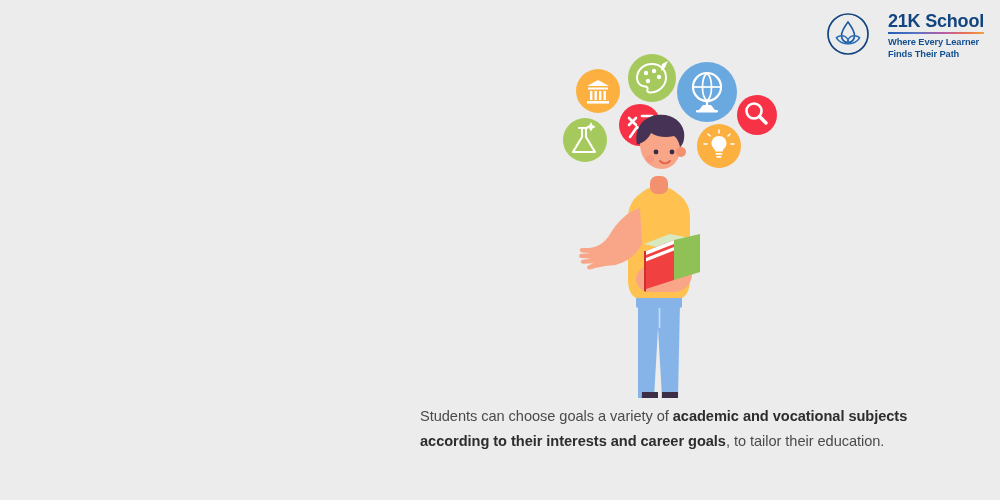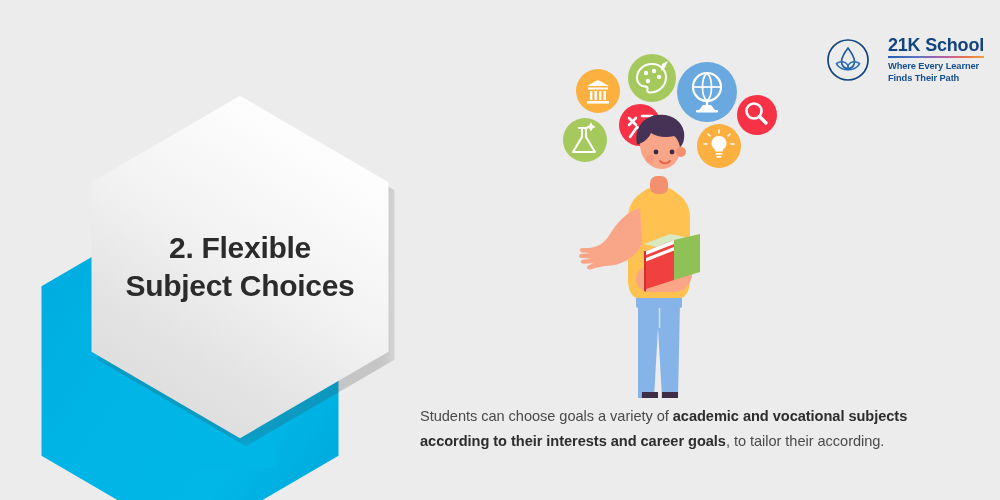--- a/index.html
+++ b/index.html
@@ -20,23 +20,21 @@
     width: 1000px;
     height: 500px;
   }
 
   
   .logo {
     position: absolute;
     top: 12px;
     right: 16px;
     display: flex;
-    align-items: center;
     gap: 18px;
-    margin-top: 24px;
   }
   .logo-mark {
     width: 44px;
     height: 44px;
     flex: 0 0 auto;
   }
   .logo-text {
     display: flex;
     flex-direction: column;
     justify-content: center;
@@ -184,29 +182,20 @@
     <div class="logo-text">
       <div class="logo-title">21K School</div>
       <div class="logo-underline"></div>
       <div class="logo-tagline">
         <div>Where Every Learner</div>
         <div>Finds Their Path</div>
       </div>
     </div>
   </div>
 
-  <div class="hex-group">
-    <div class="hex hex-back"></div>
-    <div class="hex hex-back-shade"></div>
-    <div class="hex-arc"></div>
-    <div class="hex hex-front-shadow"></div>
-    <div class="hex hex-front"></div>
-    <div class="hex hex-front-edge"></div>
-    <div class="hex-title">2. Flexible Subject Choices</div>
-  </div>
 
   <div class="illustration">
     <svg viewBox="0 0 260 350" width="260" height="350">
 
       <g>
         <circle cx="45" cy="92" r="22" fill="#a5c95c"></circle>
         <path d="M42 80 v9 l-9 15 h22 l-9 -15 v-9 z" fill="none" stroke="#ffffff" stroke-width="2.1" stroke-linejoin="round"></path>
         <line x1="39" y1="80" x2="47" y2="80" stroke="#ffffff" stroke-width="2.1" stroke-linecap="round"></line>
         <path d="M51 74 l1.6 3.2 l3.2 1.6 l-3.2 1.6 l-1.6 3.2 l-1.6 -3.2 l-3.2 -1.6 l3.2 -1.6 z" fill="#ffffff"></path>
       </g>
@@ -305,16 +294,16 @@
 
         <circle cx="116" cy="104" r="2.4" fill="#3b2b47"></circle>
         <circle cx="132" cy="104" r="2.4" fill="#3b2b47"></circle>
         <path d="M120 113 c3 3 7 3 10 0" fill="none" stroke="#e4634f" stroke-width="2" stroke-linecap="round"></path>
         <circle cx="110" cy="111" r="4" fill="#f58a74" opacity="0.45"></circle>
       </g>
     </svg>
   </div>
 
   <div class="caption">
-    <span>Students can choose goals a variety of </span><b>academic and vocational subjects according to their interests and career goals</b><span>, to tailor their according.</span>
+    <span>Students can choose goals a variety of </span><b>academic and vocational subjects according to their interests and career goals</b><span>, to tailor their education.</span>
   </div>
 
 </div>
 
 </body></html>

